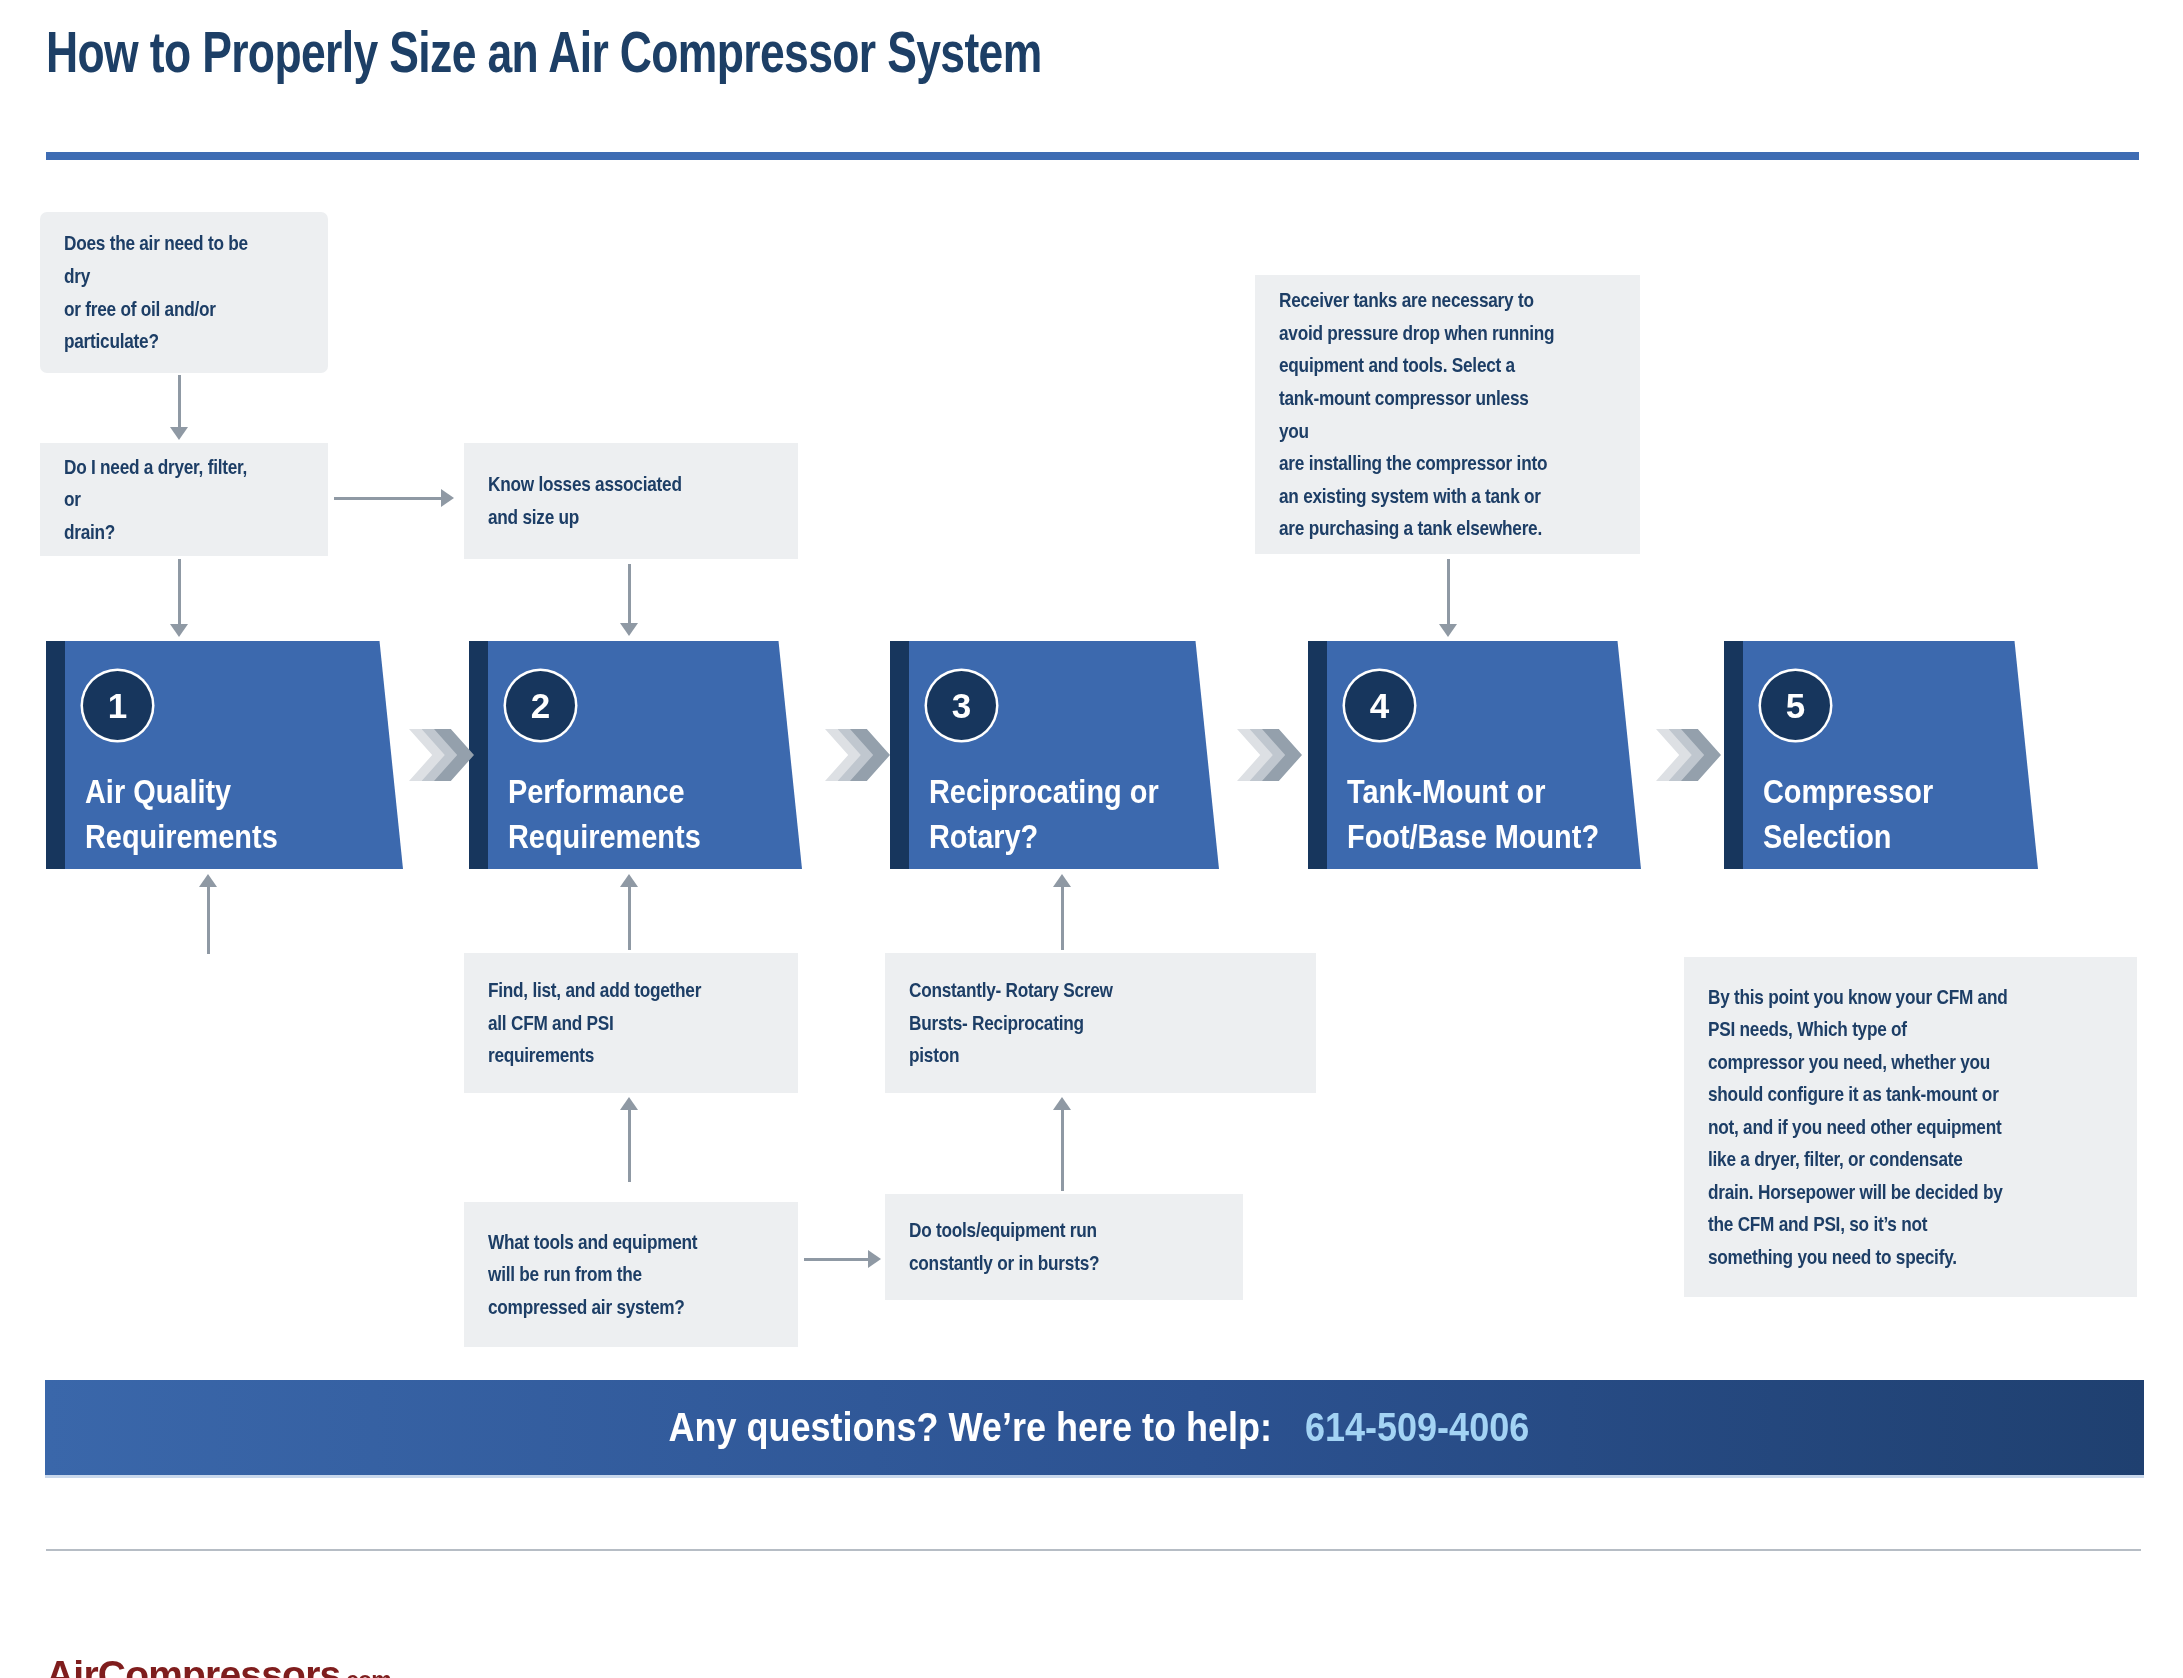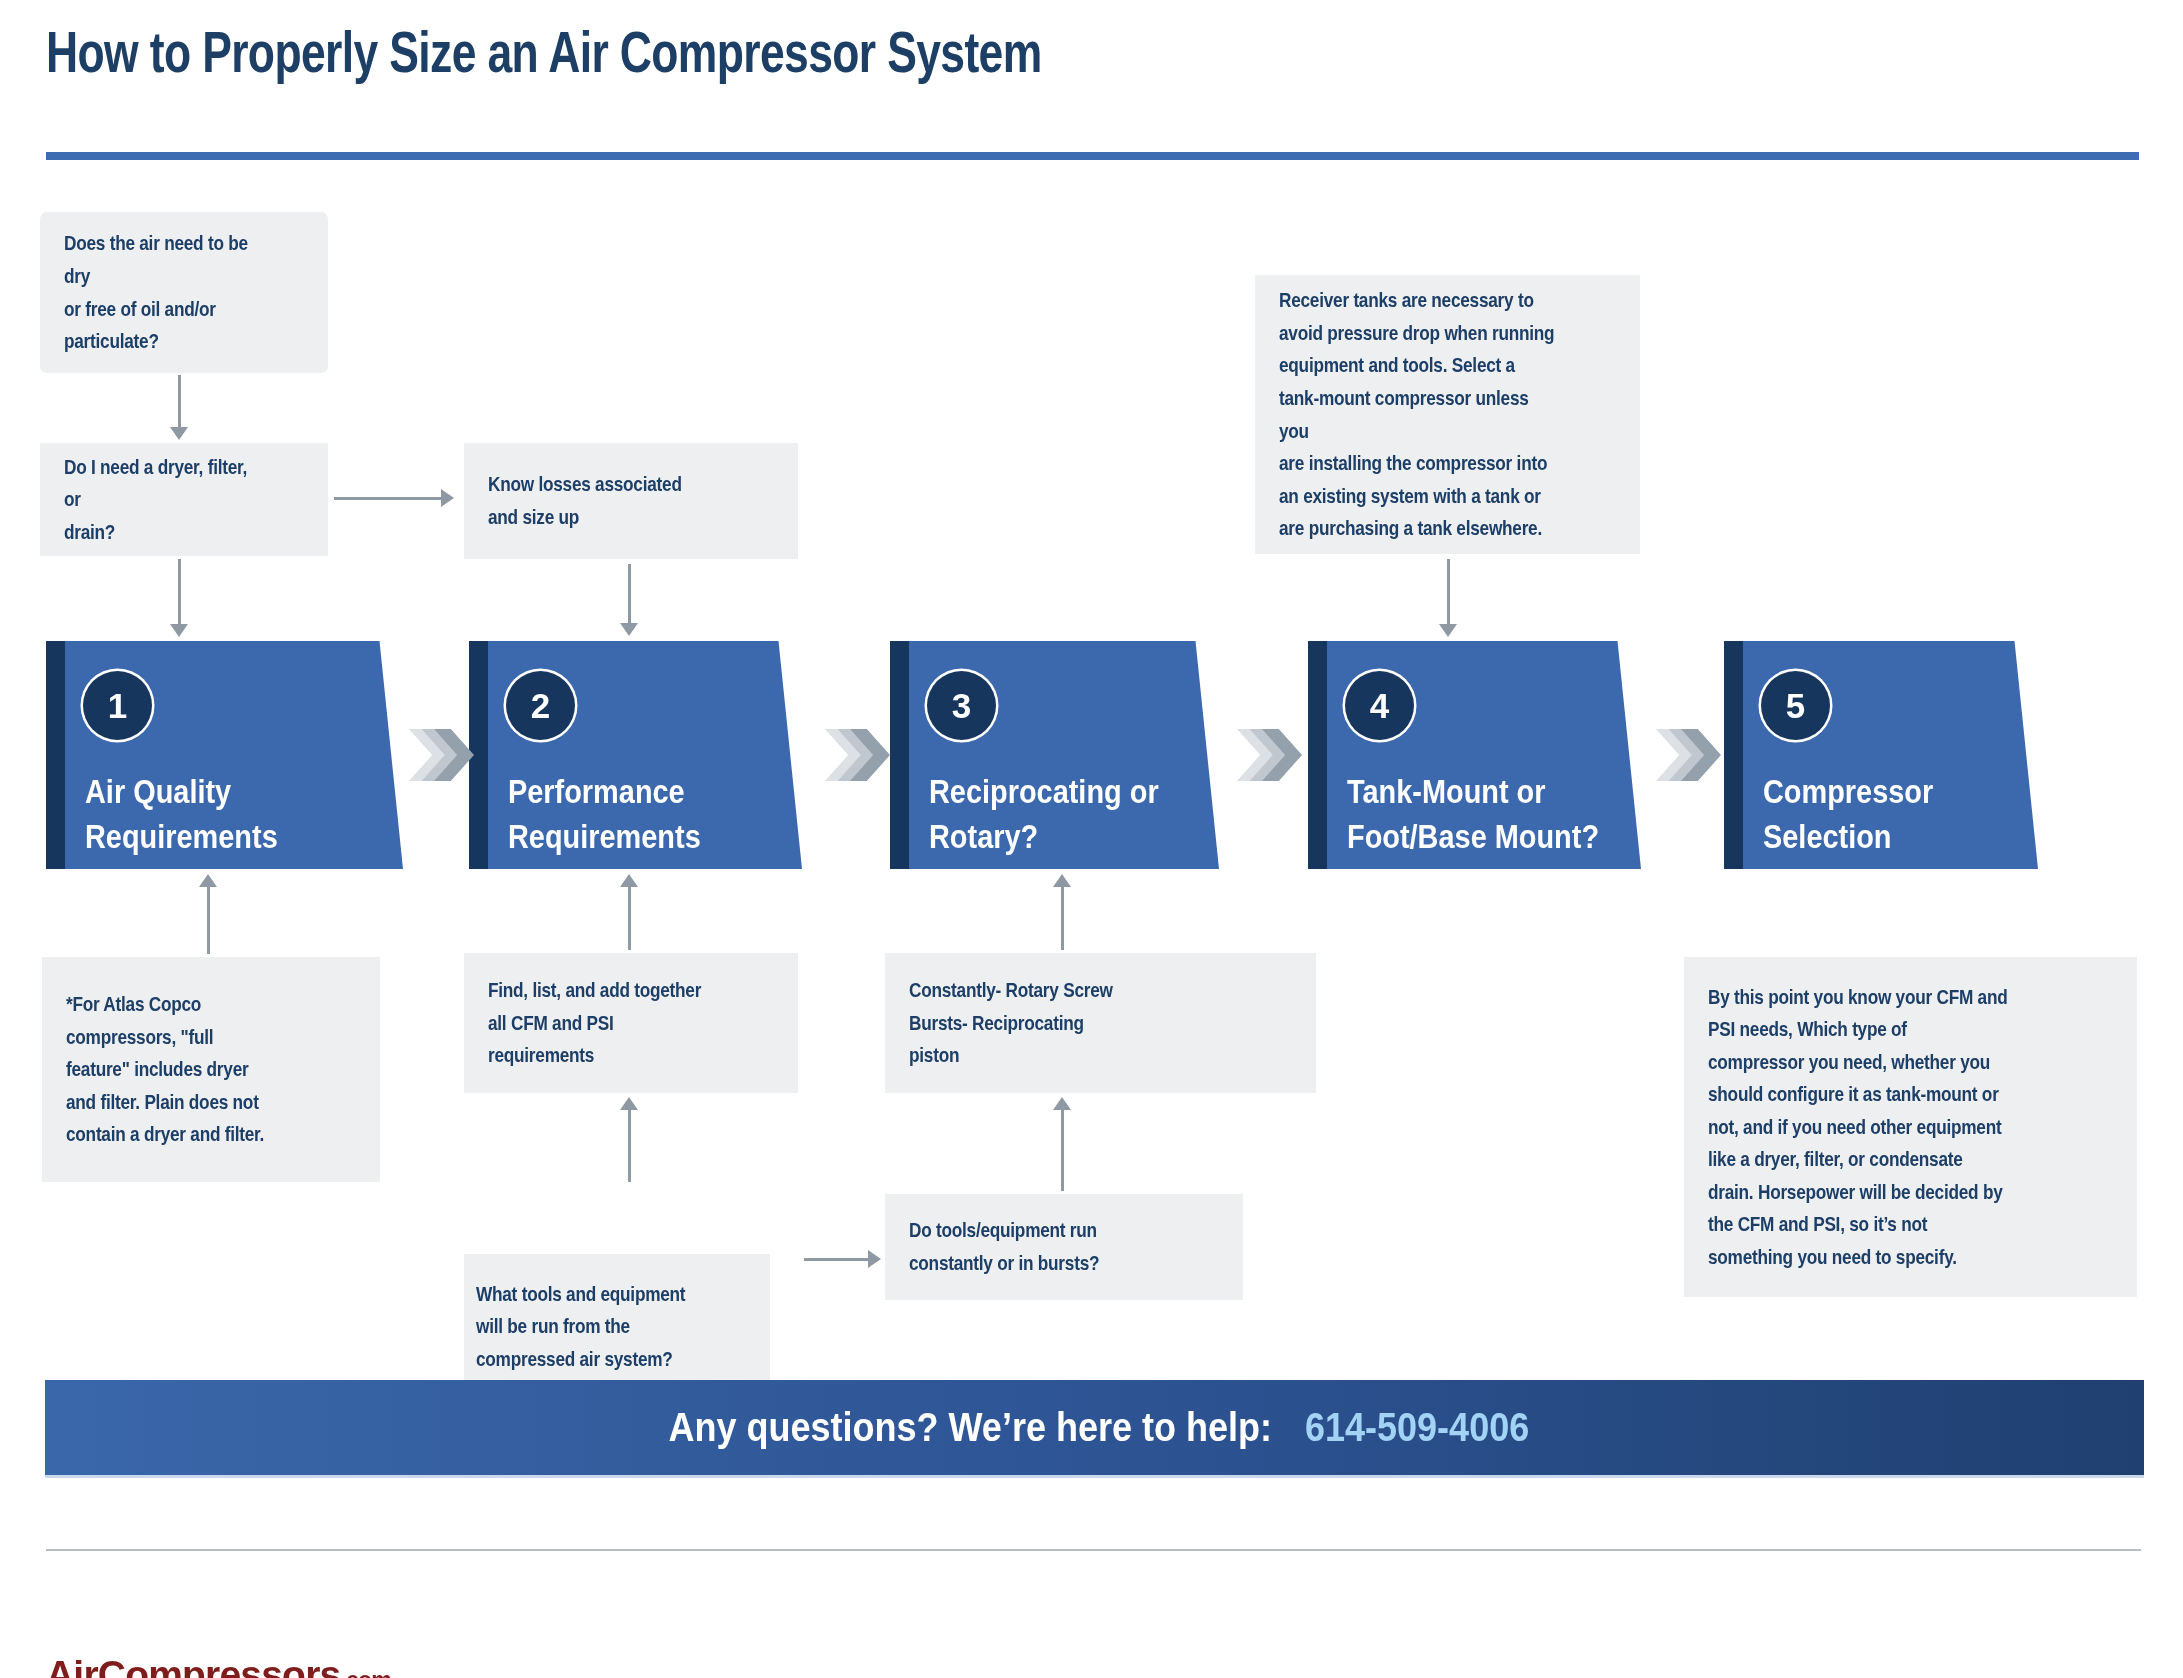--- a/index.html
+++ b/index.html
@@ -20,21 +20,21 @@
     display:flex;align-items:center;box-sizing:border-box;padding:0 23.5px;
     font-weight:700;font-size:21px;line-height:1.55;letter-spacing:-0.3px;
   }
   .callout .ctext{white-space:pre-line;transform:scaleX(0.82);transform-origin:0 50%;width:122%;}
   .cA{left:40px;top:212px;width:288px;height:161px;border-radius:7px;}
   .cB{left:40px;top:443px;width:288px;height:113px;}
   .cC{left:464px;top:443px;width:334px;height:116px;}
   .cD{left:1255px;top:275px;width:385px;height:279px;}
   .cE{left:42px;top:957px;width:338px;height:225px;}
   .cF{left:464px;top:953px;width:334px;height:140px;}
-  .cG{left:464px;top:1254px;width:306px;height:145px;padding-left:12px;}
+  .cG{left:464px;top:1202px;width:334px;height:145px;}
   .cH{left:885px;top:1194px;width:358px;height:106px;}
   .cI{left:1684px;top:957px;width:453px;height:340px;}
   
   .step{position:absolute;top:641px;height:228px;}
   .step .shape{
     position:absolute;left:0;top:0;right:0;bottom:0;background:#3c69ae;
     clip-path:polygon(0 0, calc(100% - 23.5px) 0, 100% 100%, 0 100%);
   }
   .step .bar{position:absolute;left:0;top:0;bottom:0;width:18.5px;background:#17365d;}
   .step .num{
@@ -188,27 +188,20 @@
     <span class="chev l1"></span>
     <span class="chev l2"></span>
     <span class="chev l3"></span>
   </div>
   <div class="chev-group cv4">
     <span class="chev l1"></span>
     <span class="chev l2"></span>
     <span class="chev l3"></span>
   </div>
 
-  <div class="callout cE">
-    <div class="ctext">*For Atlas Copco
-compressors, "full
-feature" includes dryer
-and filter. Plain does not
-contain a dryer and filter.</div>
-  </div>
   <div class="callout cF">
     <div class="ctext">Find, list, and add together
 all CFM and PSI
 requirements</div>
   </div>
   <div class="callout cG">
     <div class="ctext">What tools and equipment
 will be run from the
 compressed air system?</div>
   </div>

